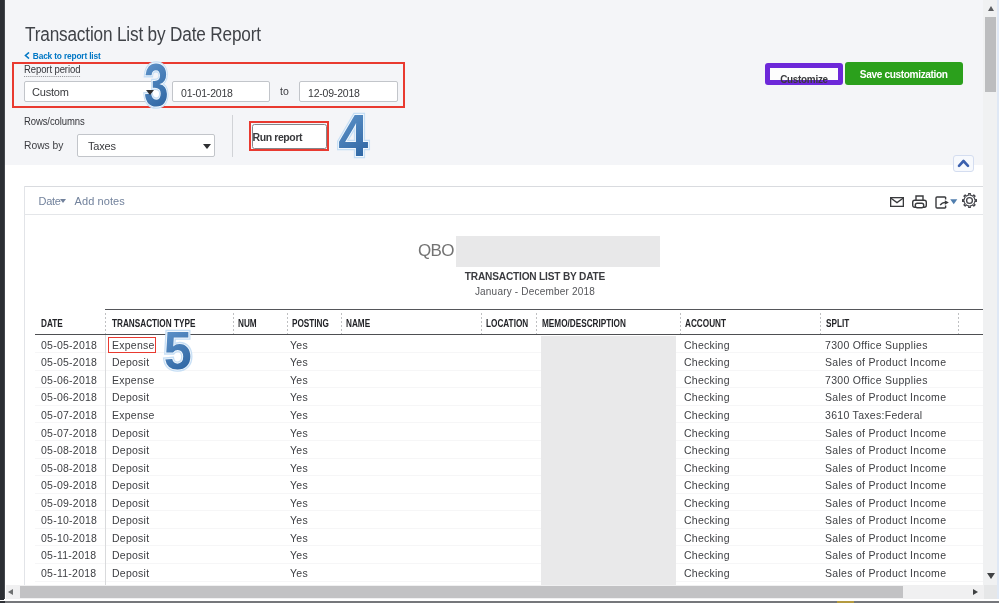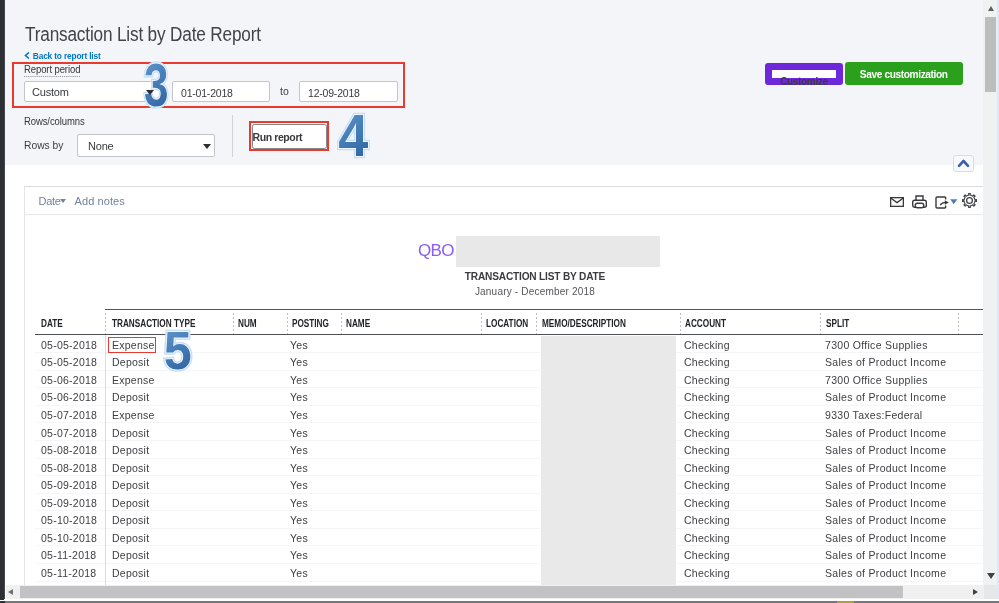--- a/index.html
+++ b/index.html
@@ -22,34 +22,34 @@
 .inp span { position:absolute; left:8px; top:5px; }
 #inp1 { left:172px; top:80.5px; width:98px; height:21px; }
 #inp2 { left:299px; top:80.5px; width:99px; height:21px; }
 #tolabel { position:absolute; left:280px; top:85px; font-size:10.5px; color:#3c3d42; }
 #rowscols { position:absolute; left:24px; top:115.5px; font-size:10px; color:#34353a; letter-spacing:-0.1px; transform:scaleX(0.95); transform-origin:left top; }
 #groupby { position:absolute; left:24px; top:139px; font-size:10.5px; color:#3c3d42; transform:scaleX(0.98); transform-origin:left top; }
 #vsep1 { position:absolute; left:232px; top:115px; width:1px; height:42px; background:#d1d3d7; }
 #redbox2 { position:absolute; left:248.5px; top:120.5px; width:80.5px; height:30.5px; border:2px solid #e93a30; }
 #runbtn { position:absolute; left:251.5px; top:123.5px; width:75px; height:25px; background:#fff; border:1px solid #85878b; border-radius:2.5px; }
 #runbtn span { position:absolute; width:100%; text-align:left; top:6px; font-size:10.5px; color:#393a3d; font-weight:700; letter-spacing:-0.4px; }
-#custbtn { position:absolute; left:764.5px; top:62.5px; width:78px; height:22.5px; background:#fdfdfd; border:7px solid #6d28d9; border-radius:3px; }
+#custbtn { position:absolute; left:764.5px; top:62.5px; width:78px; height:22.5px; background:#fdfdfd; border:5px solid #6d28d9; border-radius:3px; }
 #custbtn span { position:absolute; width:100%; text-align:center; top:5px; font-size:11px; color:#393a3d; font-weight:600; letter-spacing:-0.3px; transform:scaleX(0.9); }
 #savebtn { position:absolute; left:845px; top:62px; width:117.5px; height:23px; background:#2ba01c; border-radius:3px; }
 #savebtn span { position:absolute; width:100%; text-align:center; top:5.5px; font-size:11px; color:#fff; font-weight:bold; letter-spacing:-0.4px; transform:scaleX(0.92); }
 #collapsebtn { position:absolute; left:952.5px; top:154.5px; width:21px; height:17px; background:#f7f9fd; border:1px solid #d4ddf0; border-radius:3px; }
 
 #paneltop { position:absolute; left:24px; top:186px; width:959px; height:1px; background:#d9dbdf; }
 #panelleft { position:absolute; left:23.5px; top:186px; width:1px; height:399px; background:#e2e4e8; }
 #toolbarline { position:absolute; left:24px; top:213.5px; width:959px; height:1px; background:#e4e6e9; }
 #sortrow { position:absolute; left:38.5px; top:194.5px; font-size:11px; color:#72829c; letter-spacing:-0.3px; }
 #sorttri { position:absolute; left:59.5px; top:198.8px; width:0; height:0; border-left:3.5px solid transparent; border-right:3.5px solid transparent; border-top:4.5px solid #72829c; }
 #addnotes { position:absolute; left:74.5px; top:194.5px; font-size:11px; color:#72829c; letter-spacing:0.1px; }
 
-#qbo { position:absolute; left:418px; top:241px; font-size:17px; color:#8b5cf6; letter-spacing:-0.6px; }
+#qbo { position:absolute; left:418px; top:241px; font-size:17px; color:#737373; letter-spacing:-0.6px; }
 #qbobox { position:absolute; left:456px; top:235.5px; width:204px; height:31px; background:#e8e8e9; }
 #rpthead { position:absolute; left:385px; top:270px; width:300px; text-align:center; font-size:11px; font-weight:bold; color:#3a3b3f; letter-spacing:-0.2px; transform:scaleX(0.92); }
 #rptsub { position:absolute; left:385px; top:285.5px; width:300px; text-align:center; font-size:10px; color:#55565a; letter-spacing:0.2px; }
 
 #topline { position:absolute; left:104.5px; top:308.5px; width:878.5px; height:1px; background:#55565a; }
 #headline { position:absolute; left:34.5px; top:334px; width:948.5px; height:1px; background:#4e4f52; }
 .hsep { position:absolute; top:313px; width:1px; height:21px; background-image:linear-gradient(#bfc0c2 50%, transparent 50%); background-size:1px 4px; }
 .hc { position:absolute; top:318px; font-size:10px; font-weight:bold; color:#222327; letter-spacing:0; transform:scaleX(0.82); transform-origin:left top; }
 #colline { position:absolute; left:104.5px; top:335px; width:1px; height:250px; background:#d9dadc; }
 .c { position:absolute; font-size:10.5px; color:#3f4044; letter-spacing:0.25px; }
@@ -94,21 +94,21 @@
     <span>01-01-2018</span>
   </div>
 <div id="tolabel">to</div>
 <div class="inp" id="inp2">
     <span>12-09-2018</span>
   </div>
 
 <div id="rowscols">Rows/columns</div>
 <div id="groupby">Rows by</div>
 <div class="sel" id="sel2">
-    <span style="top:5px;left:10px">None</span>
+    <span style="top:5px;left:10px">Taxes</span>
     <div class="caret" style="left:125px;top:9px"></div>
   </div>
 <div id="vsep1"></div>
 <div id="redbox2"></div>
 <div id="runbtn">
     <span>Run report</span>
   </div>
 
 <div id="custbtn">
     <span>Customize</span>
@@ -199,21 +199,21 @@
 <span class="c" style="left:41px;top:391.3px">05-06-2018</span>
 <span class="c" style="left:112px;top:391.3px">Deposit</span>
 <span class="c" style="left:290px;top:391.3px">Yes</span>
 <span class="c" style="left:684px;top:391.3px">Checking</span>
 <span class="c cs" style="left:825px;top:391.3px">Sales of Product Income</span>
 <div class="rl" style="top:422.4px"></div>
 <span class="c" style="left:41px;top:408.9px">05-07-2018</span>
 <span class="c" style="left:112px;top:408.9px">Expense</span>
 <span class="c" style="left:290px;top:408.9px">Yes</span>
 <span class="c" style="left:684px;top:408.9px">Checking</span>
-<span class="c cs" style="left:825px;top:408.9px">9330 Taxes:Federal</span>
+<span class="c cs" style="left:825px;top:408.9px">3610 Taxes:Federal</span>
 <div class="rl" style="top:440.0px"></div>
 <span class="c" style="left:41px;top:426.5px">05-07-2018</span>
 <span class="c" style="left:112px;top:426.5px">Deposit</span>
 <span class="c" style="left:290px;top:426.5px">Yes</span>
 <span class="c" style="left:684px;top:426.5px">Checking</span>
 <span class="c cs" style="left:825px;top:426.5px">Sales of Product Income</span>
 <div class="rl" style="top:457.6px"></div>
 <span class="c" style="left:41px;top:444.0px">05-08-2018</span>
 <span class="c" style="left:112px;top:444.0px">Deposit</span>
 <span class="c" style="left:290px;top:444.0px">Yes</span>

